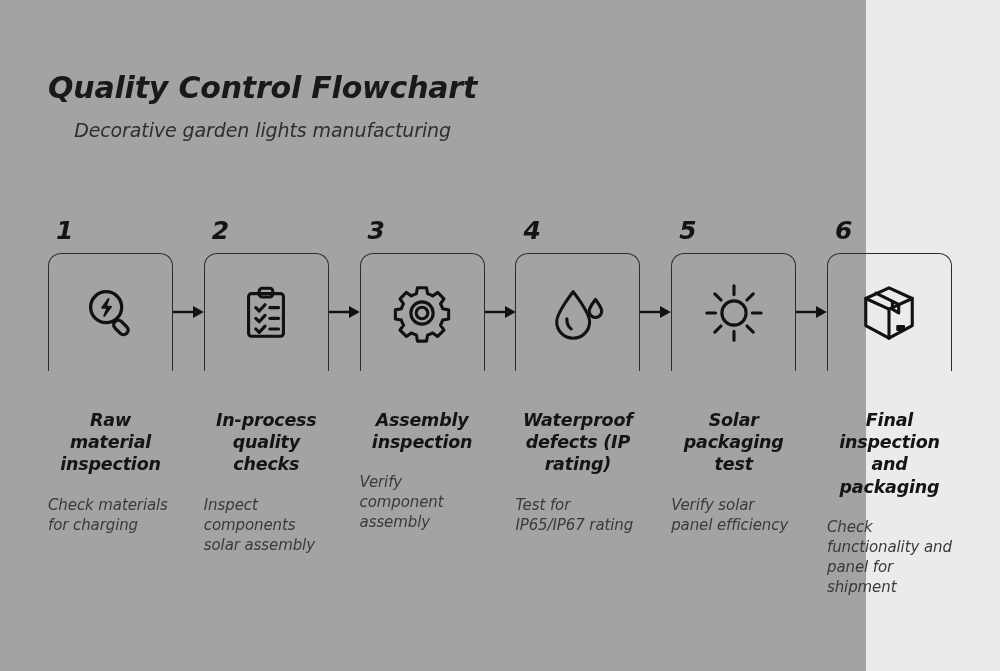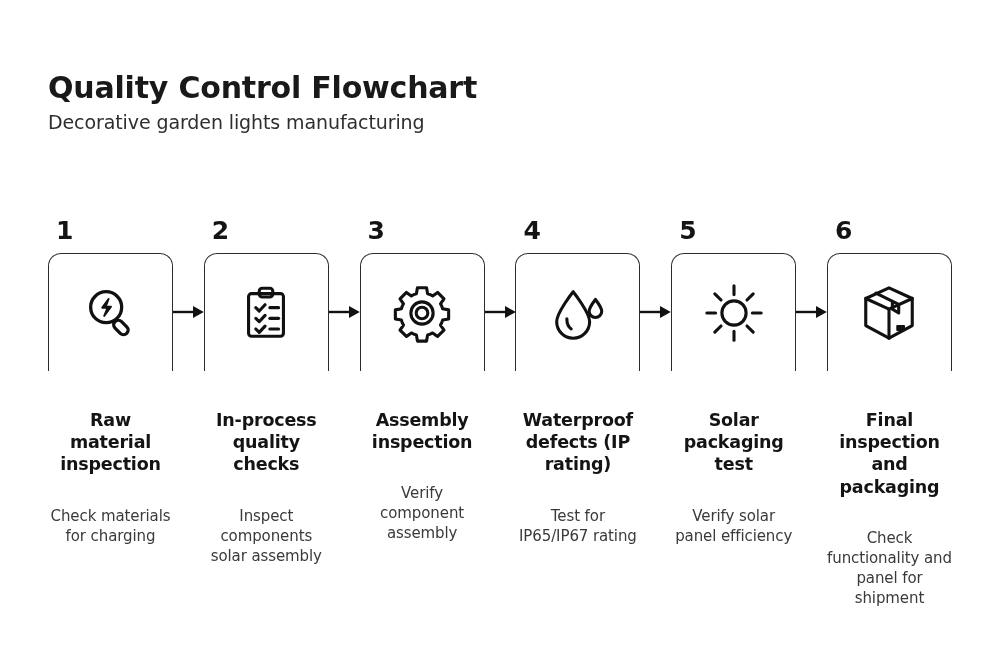--- a/index.html
+++ b/index.html
@@ -6,43 +6,45 @@
 
   html, body {
     width:1000px; height:671px;
     background:#ebebeb;
     font-family:"DejaVu Sans", sans-serif;
     overflow:hidden;
   }
 
   #page {
     position:relative;
-    width:1000px; height:671px;
-    background:#ffffff;
+    width:866px; height:671px;
+    background:#a3a3a3;
+    font-style:italic;
   }
 
   
   .header { position:absolute; left:48px; top:70px; }
 
   .page-title {
     font-size:30px;
     font-weight:700;
     color:#191919;
     letter-spacing:-0.2px;
     line-height:1.18;
     white-space:nowrap;
   }
 
   .page-subtitle {
-    margin-top:6px;
+    margin-top:14px;
     font-size:19px;
     font-weight:400;
     color:#2e2e2e;
     letter-spacing:-0.1px;
     white-space:nowrap;
+    text-align:center;
   }
 
   
   .flow {
     position:absolute;
     left:48px;
     top:218px;
     width:904px;
     display:flex;
     align-items:flex-start;
@@ -84,26 +86,25 @@
     margin-top:38px;
     font-size:17.5px;
     font-weight:700;
     color:#141414;
     line-height:1.27;
     text-align:center;
     letter-spacing:-0.2px;
   }
 
   .step-desc {
-    margin-top:31px;
+    margin-top:20px;
     font-size:15px;
     font-weight:400;
     color:#3a3a3a;
     line-height:1.33;
-    text-align:center;
     letter-spacing:-0.1px;
   }
 
   
   .connector {
     flex:1 1 auto;
     height:118px;
     margin-top:35px;      
     display:flex;
     align-items:center;

